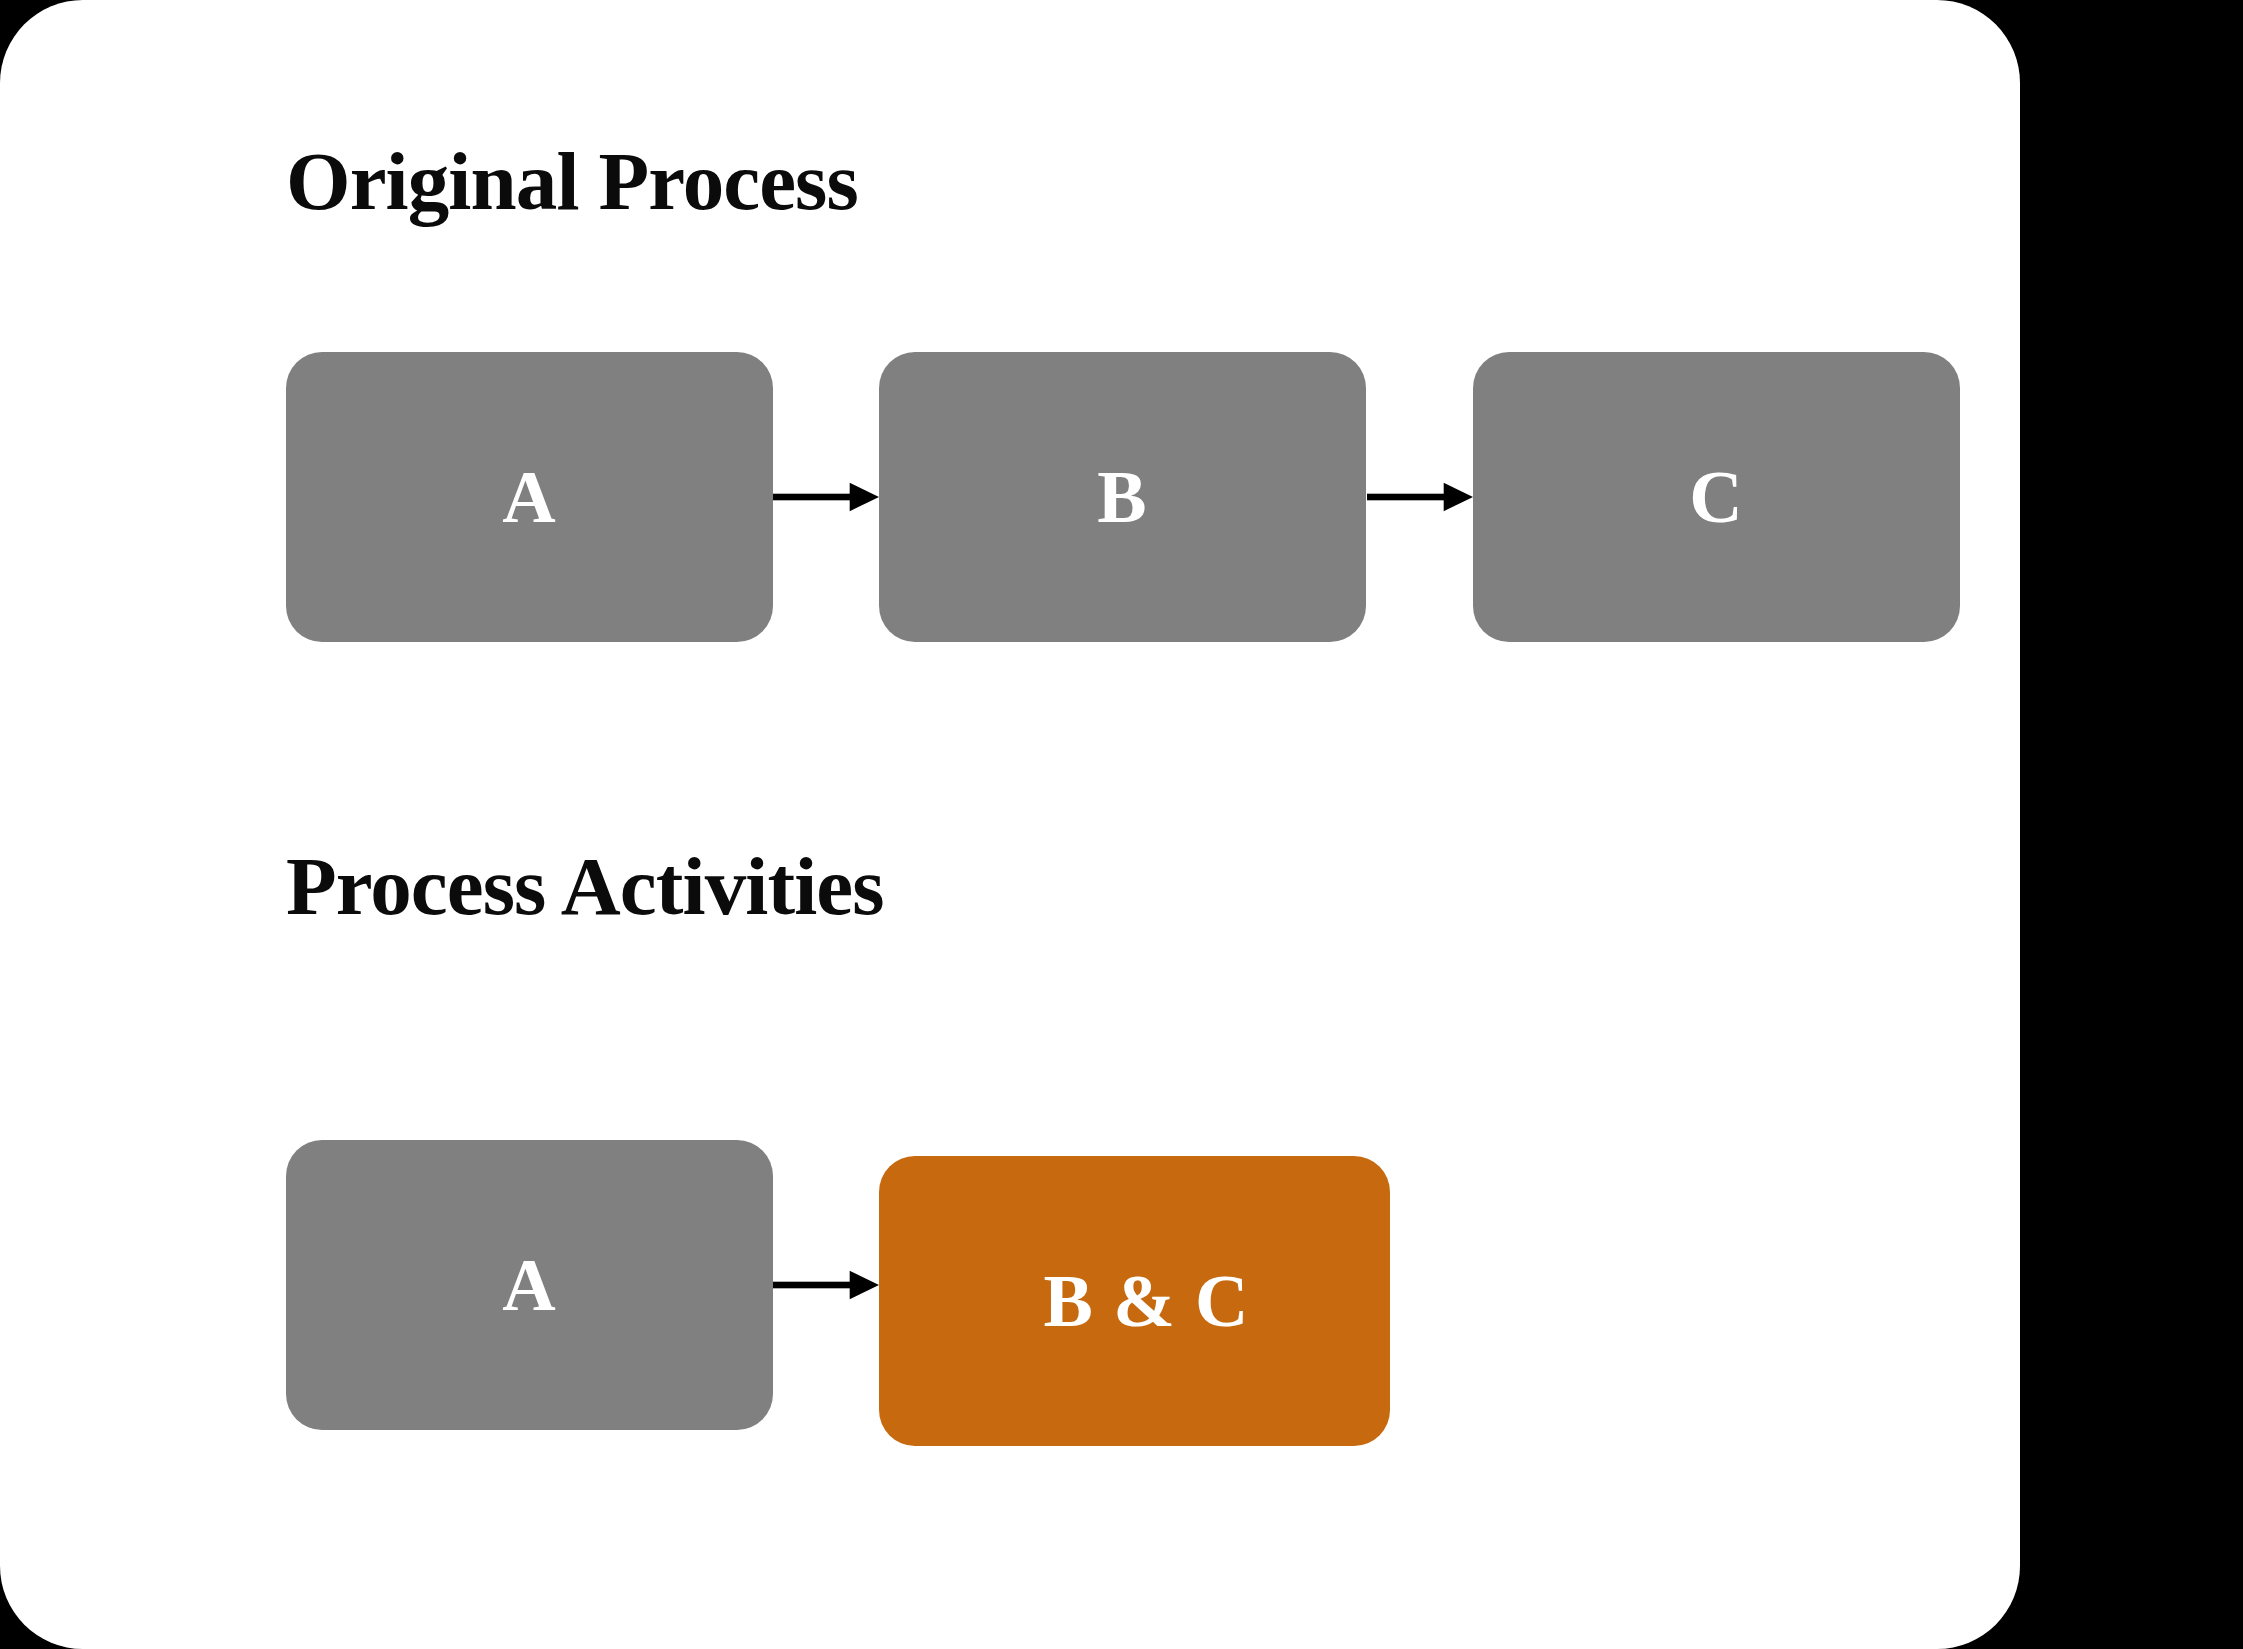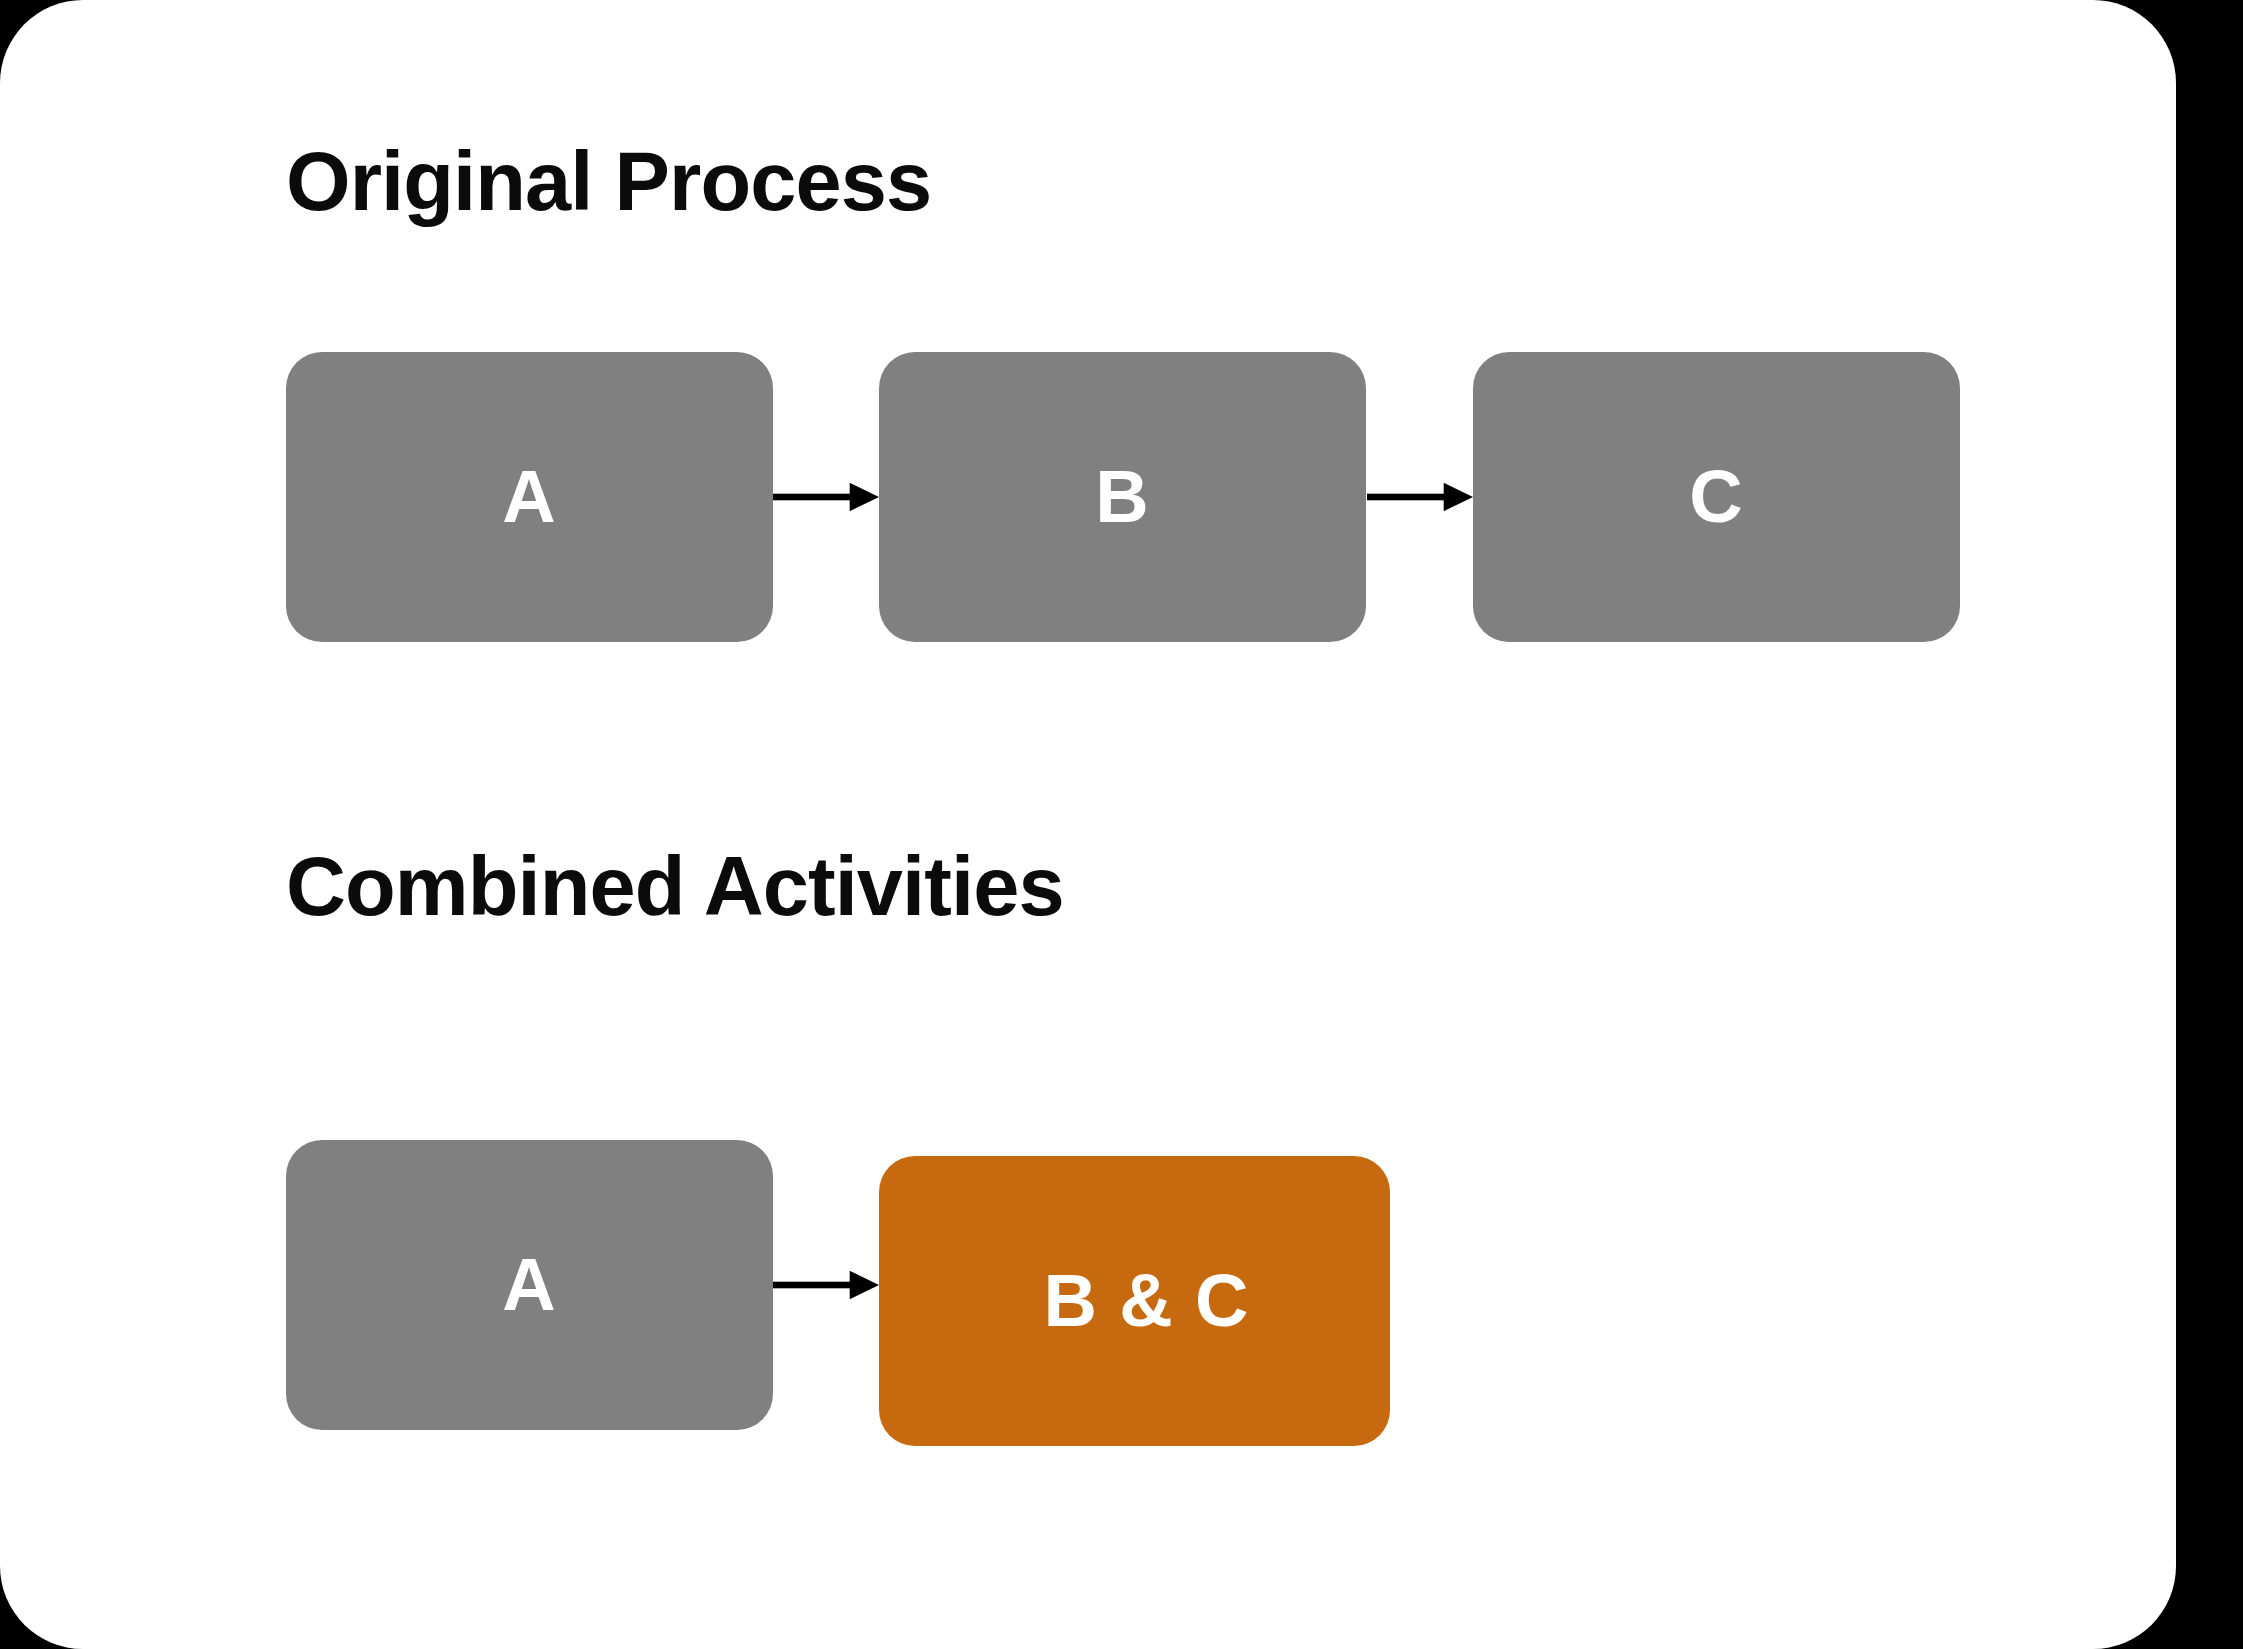--- a/index.html
+++ b/index.html
@@ -2,23 +2,23 @@
 <html style="font-size:15px"><head>
 <meta charset="utf-8">
 <style>
   html, body {
     margin: 0;
     padding: 0;
     background: #000000;
   }
   .stage {
     position: relative;
-    width: 2176px;
+    width: 2020px;
     height: 1649px;
-    font-family: Liberation Sans, sans-serif;
+    font-family: Liberation Serif, serif;
     overflow: hidden;
   }
   .card {
     position: absolute;
     inset: 0;
     border-radius: 83px;
     background: #ffffff;
   }
   .section-title {
     position: absolute;
@@ -86,21 +86,21 @@
 
     <svg class="arrow arrow-2" viewBox="0 0 112 40" style="fill: rgb(0, 0, 0);">
       <rect x="0" y="16.5" width="84" height="7"></rect>
       <polygon points="81,5 112,20 81,35"></polygon>
     </svg>
 
     <div class="node node-c1" style="background-color: rgb(128, 128, 128);">
       <span class="node-label" style="color: rgb(255, 255, 255);">C</span>
     </div>
 
-    <h1 class="section-title title-2" style="color: rgb(11, 11, 11);">Combined Activities</h1>
+    <h1 class="section-title title-2" style="color: rgb(11, 11, 11);">Process Activities</h1>
 
     <div class="node node-a2" style="background-color: rgb(128, 128, 128);">
       <span class="node-label" style="color: rgb(255, 255, 255);">A</span>
     </div>
 
     <svg class="arrow arrow-3" viewBox="0 0 112 40" style="fill: rgb(0, 0, 0);">
       <rect x="0" y="16.5" width="84" height="7"></rect>
       <polygon points="81,5 112,20 81,35"></polygon>
     </svg>
 

